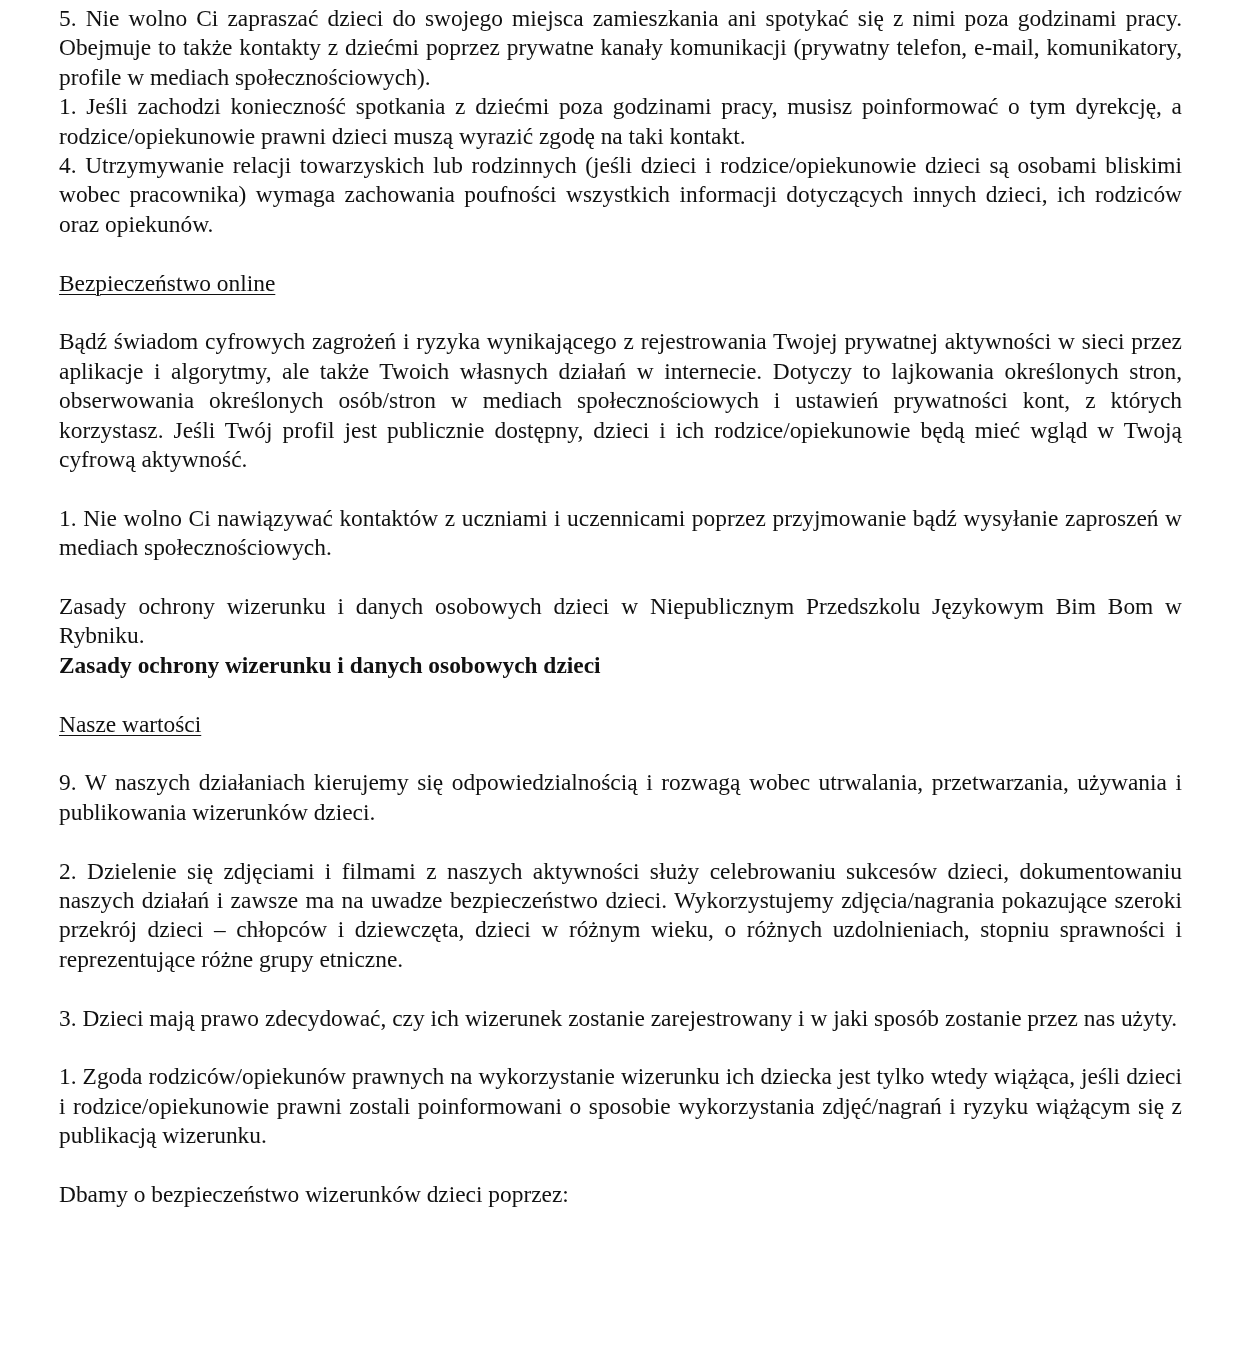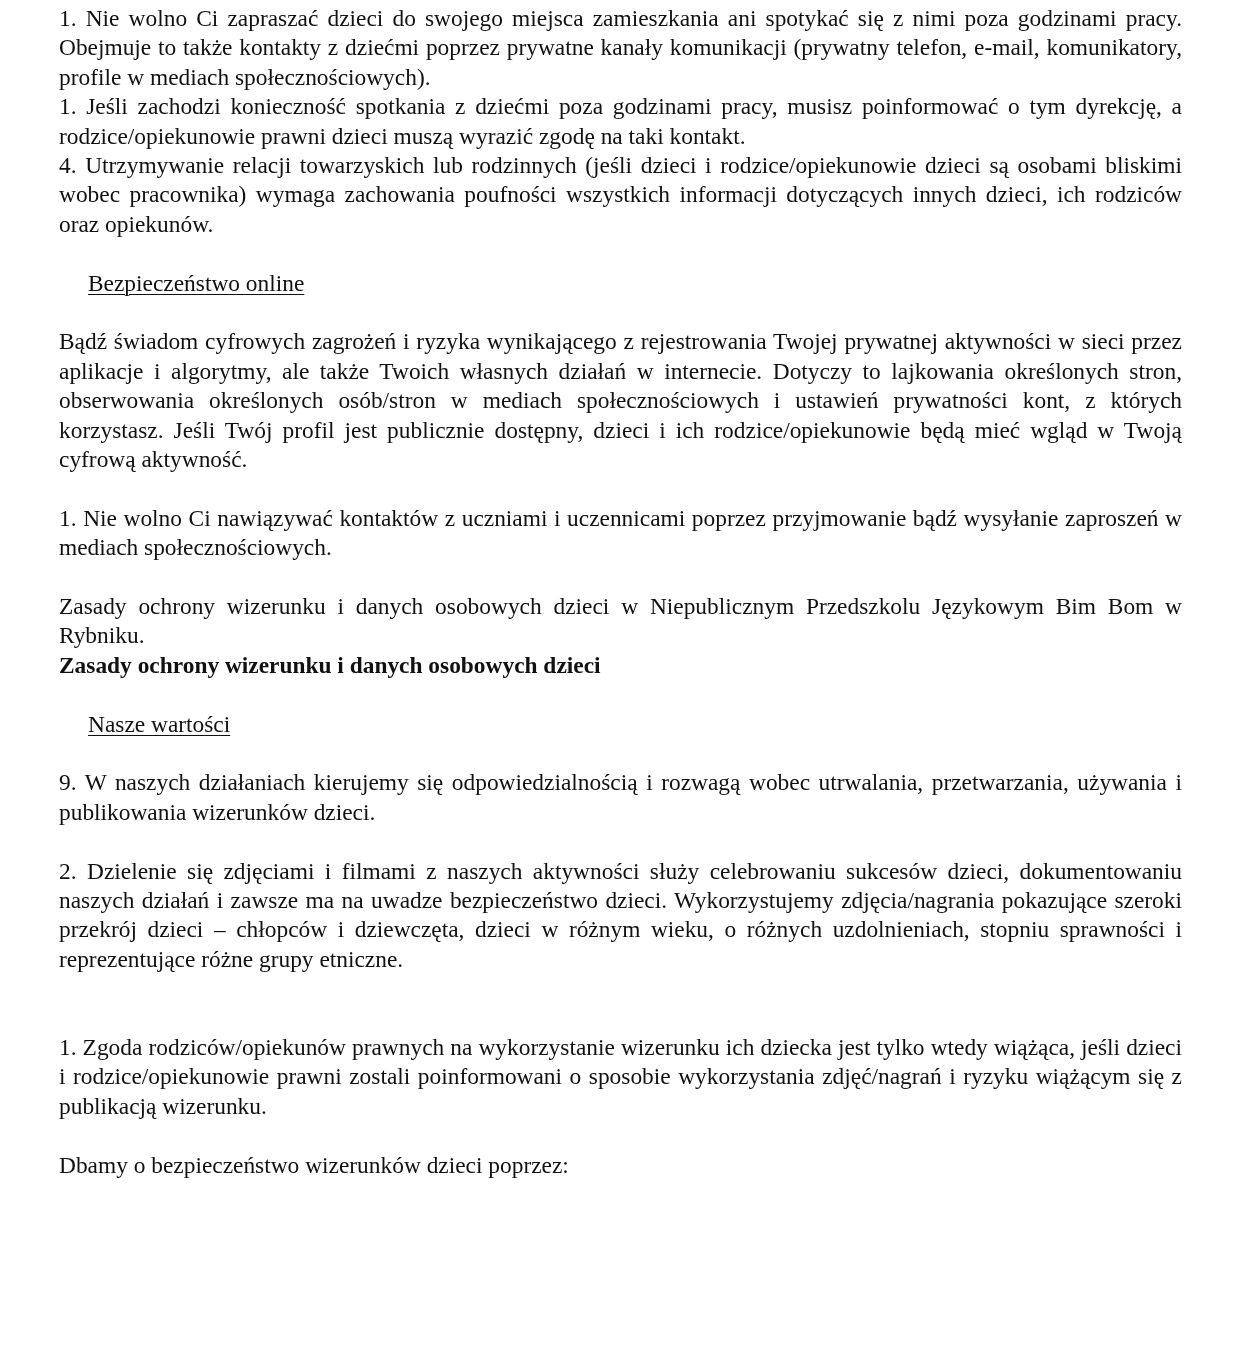--- a/index.html
+++ b/index.html
@@ -28,33 +28,32 @@
     text-align: justify;
     text-align-last: left;
   }
   .blank {
     height: 29.4px;
   }
   .u {
     text-decoration: underline;
     text-underline-offset: 3px;
     text-decoration-thickness: 1px;
-    margin-left: 29px;
   }
   .b {
     font-weight: bold;
   }
 </style>
 </head>
 <body>
 
 <div class="page">
 
   <div>
-    <p class="p">1. Nie wolno Ci zapraszać dzieci do swojego miejsca zamieszkania ani spotykać się z nimi poza godzinami pracy. Obejmuje to także kontakty z dziećmi poprzez prywatne kanały komunikacji (prywatny telefon, e-mail, komunikatory, profile w mediach społecznościowych).</p>
+    <p class="p">5. Nie wolno Ci zapraszać dzieci do swojego miejsca zamieszkania ani spotykać się z nimi poza godzinami pracy. Obejmuje to także kontakty z dziećmi poprzez prywatne kanały komunikacji (prywatny telefon, e-mail, komunikatory, profile w mediach społecznościowych).</p>
     <p class="p">1. Jeśli zachodzi konieczność spotkania z dziećmi poza godzinami pracy, musisz poinformować o tym dyrekcję, a rodzice/opiekunowie prawni dzieci muszą wyrazić zgodę na taki kontakt.</p>
     <p class="p">4. Utrzymywanie relacji towarzyskich lub rodzinnych (jeśli dzieci i rodzice/opiekunowie dzieci są osobami bliskimi wobec pracownika) wymaga zachowania poufności wszystkich informacji dotyczących innych dzieci, ich rodziców oraz opiekunów.</p>
   </div>
 
   <div class="blank"></div>
 
   <div>
     <p class="p"><span class="u">Bezpieczeństwo online</span></p>
     <div class="blank"></div>
     <p class="p">Bądź świadom cyfrowych zagrożeń i ryzyka wynikającego z rejestrowania Twojej prywatnej aktywności w sieci przez aplikacje i algorytmy, ale także Twoich własnych działań w internecie. Dotyczy to lajkowania określonych stron, obserwowania określonych osób/stron w mediach społecznościowych i ustawień prywatności kont, z których korzystasz. Jeśli Twój profil jest publicznie dostępny, dzieci i ich rodzice/opiekunowie będą mieć wgląd w Twoją cyfrową aktywność.</p>
@@ -71,19 +70,20 @@
 
   <div class="blank"></div>
 
   <div>
     <p class="p"><span class="u">Nasze wartości</span></p>
     <div class="blank"></div>
     <p class="p">9. W naszych działaniach kierujemy się odpowiedzialnością i rozwagą wobec utrwalania, przetwarzania, używania i publikowania wizerunków dzieci.</p>
     <div class="blank"></div>
     <p class="p">2. Dzielenie się zdjęciami i filmami z naszych aktywności służy celebrowaniu sukcesów dzieci, dokumentowaniu naszych działań i zawsze ma na uwadze bezpieczeństwo dzieci. Wykorzystujemy zdjęcia/nagrania pokazujące szeroki przekrój dzieci – chłopców i dziewczęta, dzieci w różnym wieku, o różnych uzdolnieniach, stopniu sprawności i reprezentujące różne grupy etniczne.</p>
     <div class="blank"></div>
+    <p class="p">3. Dzieci mają prawo zdecydować, czy ich wizerunek zostanie zarejestrowany i w jaki sposób zostanie przez nas użyty.</p>
     <div class="blank"></div>
     <p class="p">1. Zgoda rodziców/opiekunów prawnych na wykorzystanie wizerunku ich dziecka jest tylko wtedy wiążąca, jeśli dzieci i rodzice/opiekunowie prawni zostali poinformowani o sposobie wykorzystania zdjęć/nagrań i ryzyku wiążącym się z publikacją wizerunku.</p>
     <div class="blank"></div>
     <p class="p">Dbamy o bezpieczeństwo wizerunków dzieci poprzez:</p>
   </div>
 
 </div>
 
 </body></html>

